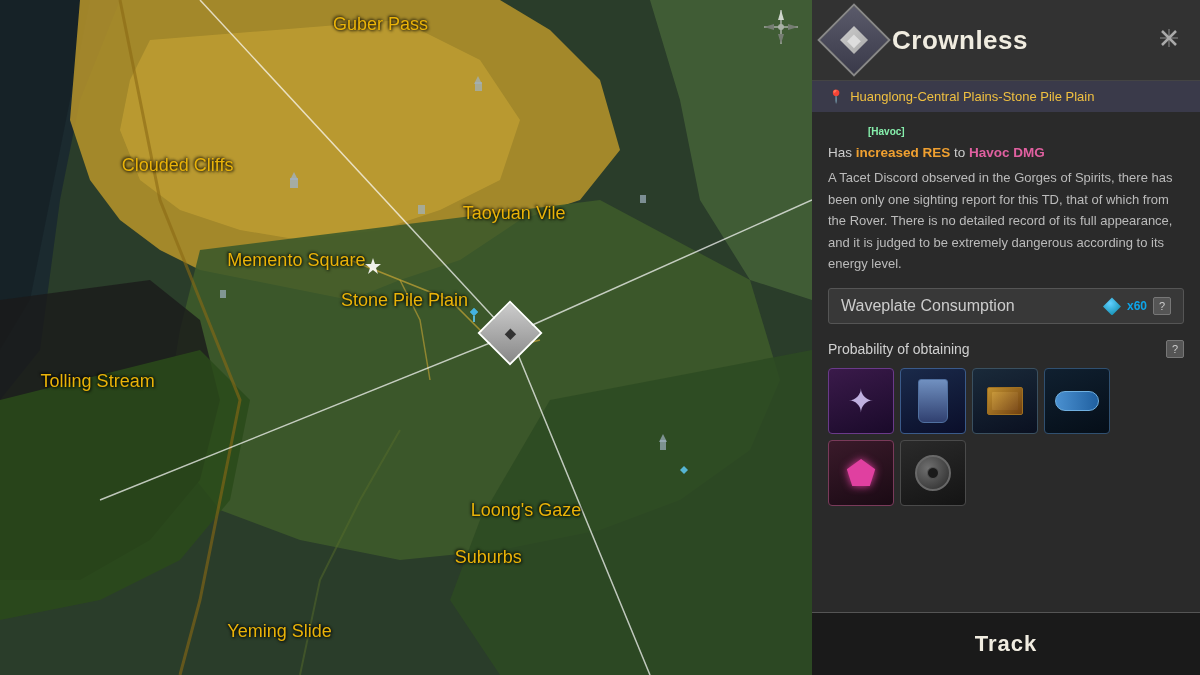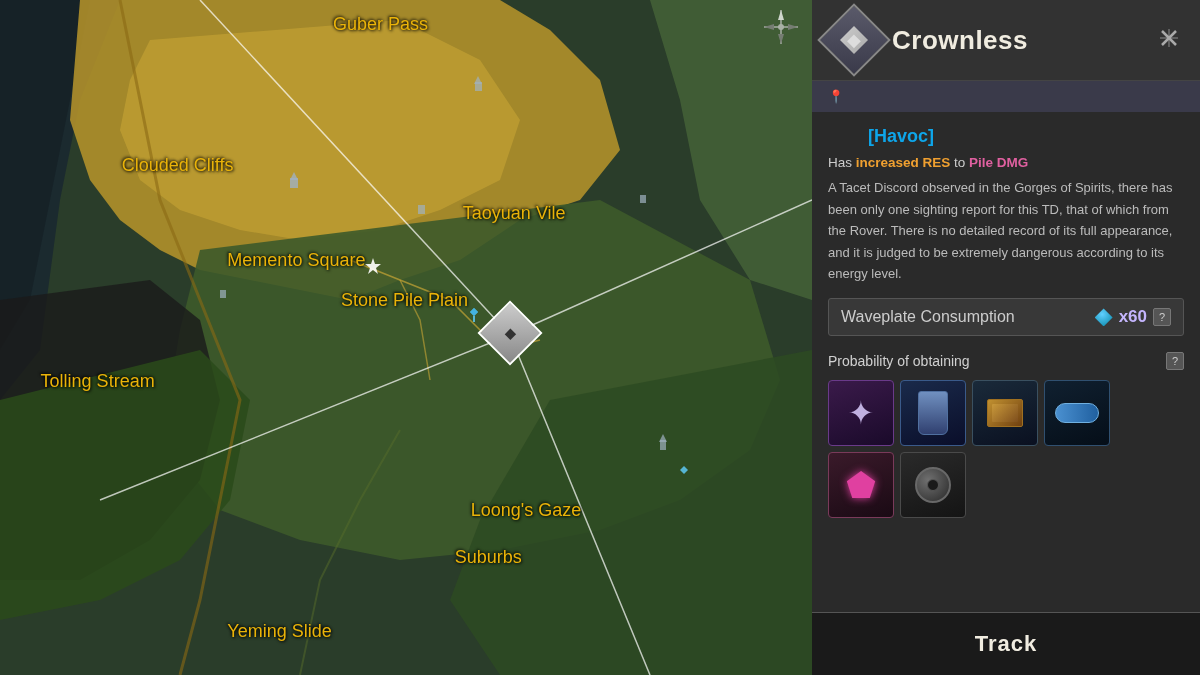--- a/index.html
+++ b/index.html
@@ -123,22 +123,22 @@
     }
 
     
     .panel-info {
       padding: 14px 16px;
       flex: 1;
       overflow-y: auto;
     }
 
     .element-tag {
-      color: #0ea5e9;
-      font-size: 18px;
+      color: #86efac;
+      font-size: 10px;
       font-weight: 600;
       margin-bottom: 6px;
       padding-left: 40px;
     }
 
     .description-line1 {
       font-size: 13.5px;
       color: #ccc;
       margin-bottom: 4px;
       line-height: 1.5;
@@ -185,22 +185,22 @@
     }
 
     .gem-icon {
       width: 18px;
       height: 18px;
       background: radial-gradient(circle at 40% 35%, #60d0ff, #0080a0);
       clip-path: polygon(50% 0%, 100% 50%, 50% 100%, 0% 50%);
     }
 
     .waveplate-count {
-      color: #c4b5fd;
-      font-size: 17px;
+      color: #0ea5e9;
+      font-size: 12px;
       font-weight: 600;
     }
 
     .question-box {
       width: 18px;
       height: 18px;
       background: #555;
       border: 1px solid #777;
       display: flex;
       align-items: center;
@@ -446,28 +446,29 @@
         <line x1="4" y1="4" x2="18" y2="18" stroke="#aaa" stroke-width="2.5"></line>
         <line x1="18" y1="4" x2="4" y2="18" stroke="#aaa" stroke-width="2.5"></line>
         <line x1="11" y1="2" x2="11" y2="20" stroke="#aaa" stroke-width="1.5" opacity="0.5"></line>
         <line x1="2" y1="11" x2="20" y2="11" stroke="#aaa" stroke-width="1.5" opacity="0.5"></line>
       </svg>
     </div>
   </div>
 
   <div class="location-bar">
     <span class="location-pin-icon">📍</span>
+    <span class="location-text">Huanglong-Central Plains-Stone Pile Plain</span>
   </div>
 
   <div class="panel-info">
 
     <div class="element-tag">[Havoc]</div>
 
     <div class="description-line1">
-      <span>Has </span><span class="highlight-orange">increased RES</span><span> to </span><span class="highlight-pink">Pile DMG</span>
+      <span>Has </span><span class="highlight-orange">increased RES</span><span> to </span><span class="highlight-pink">Havoc DMG</span>
     </div>
 
     <div class="description-body">A Tacet Discord observed in the Gorges of Spirits, there has been only one sighting report for this TD, that of which from the Rover. There is no detailed record of its full appearance, and it is judged to be extremely dangerous according to its energy level.</div>
 
     <div class="waveplate-row">
       <span class="waveplate-label">Waveplate Consumption</span>
       <div class="waveplate-right">
         <div class="gem-icon"></div>
         <span class="waveplate-count">x60</span>
         <div class="question-box">?</div>

